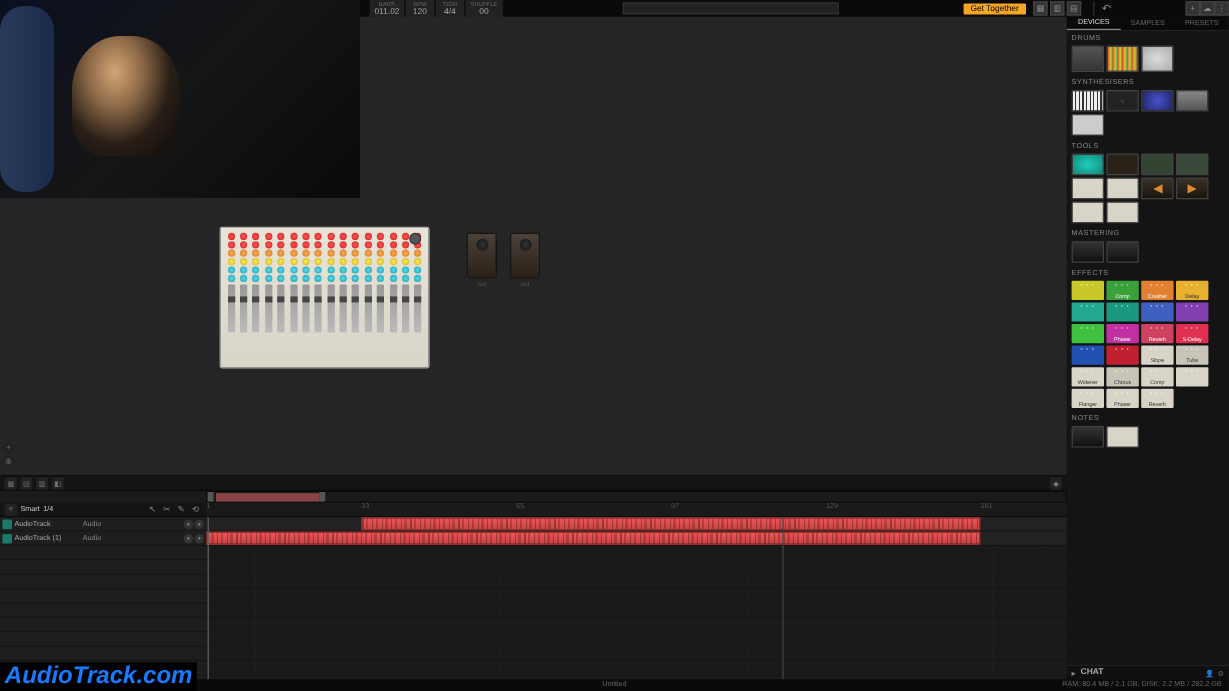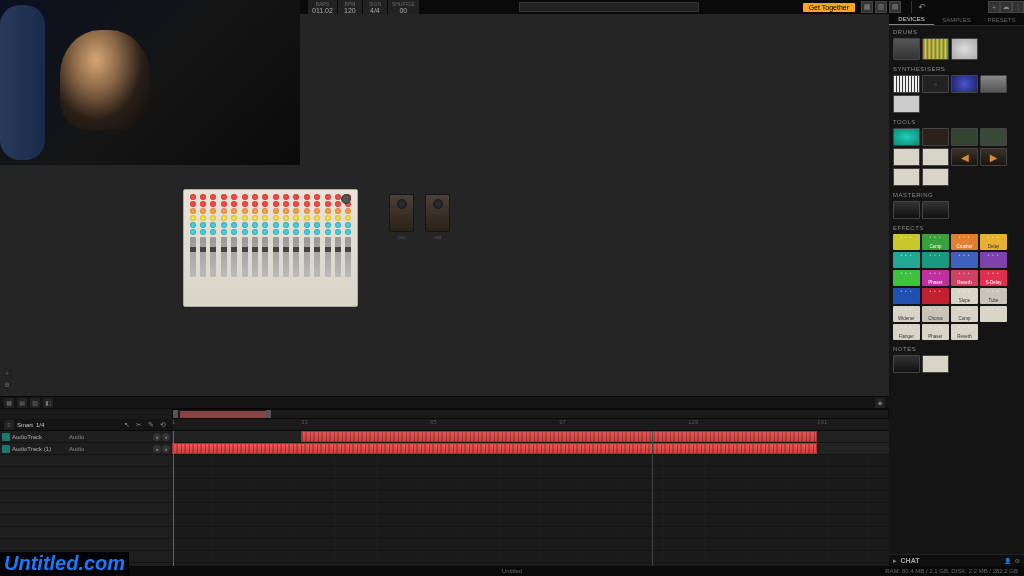--- a/index.html
+++ b/index.html
@@ -716,13 +716,13 @@
 
 <div class="status-bar">
   <div class="status-left">
     <span style="color:#2a8">●</span>
     <span>Worklet  48000Hz</span>
   </div>
   <div class="status-center">Untitled</div>
   <div class="status-right">RAM: 80.4 MB / 2.1 GB, DISK: 2.2 MB / 282.2 GB</div>
 </div>
 
-<div class="watermark">Untitled.com</div>
+<div class="watermark">AudioTrack.com</div>
 
 </body></html>

